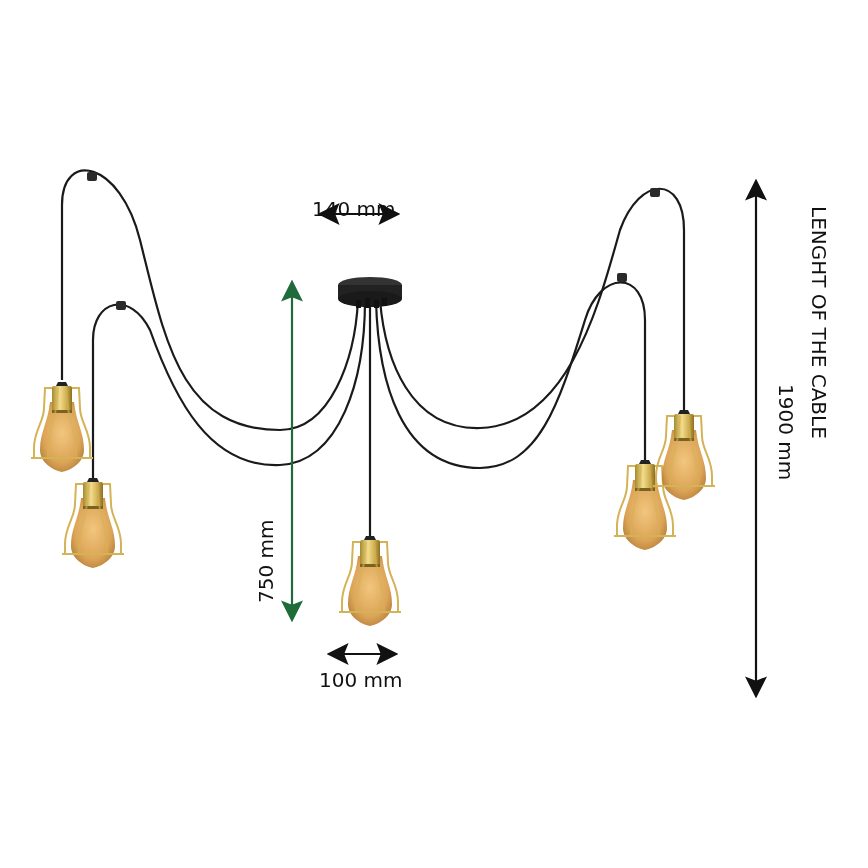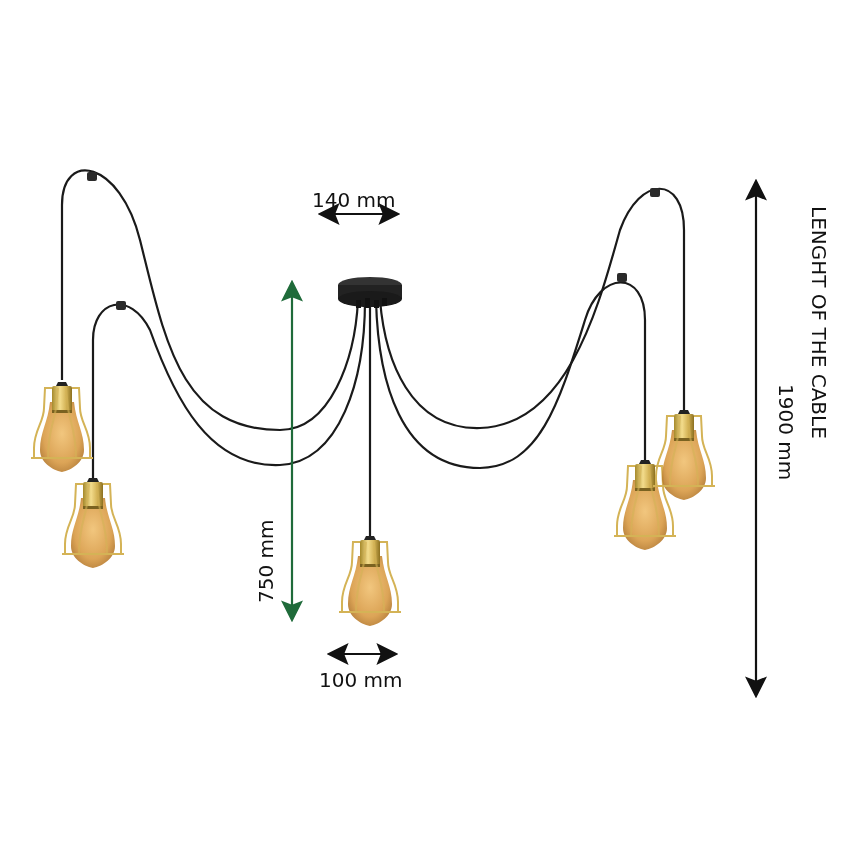--- a/index.html
+++ b/index.html
@@ -88,21 +88,21 @@
     <use href="#lamp" x="645" y="470"></use>
     <use href="#lamp" x="684" y="420"></use>
 
     <line x1="322" y1="214" x2="396" y2="214" stroke="#111" stroke-width="2.2" marker-start="url(#arrB)" marker-end="url(#arrB)"></line>
     <line x1="292" y1="284" x2="292" y2="618" stroke="#1f6b3a" stroke-width="2.2" marker-start="url(#arrG)" marker-end="url(#arrG)"></line>
     <line x1="331" y1="654" x2="394" y2="654" stroke="#111" stroke-width="2.2" marker-start="url(#arrB)" marker-end="url(#arrB)"></line>
     <line x1="756" y1="183" x2="756" y2="694" stroke="#111" stroke-width="2.2" marker-start="url(#arrB)" marker-end="url(#arrB)"></line>
   </svg>
 
   
-  <div class="lbl" style="left:312px; top:190px;">140 mm</div>
+  <div class="lbl" style="left:312px; top:199px;">140 mm</div>
 
   <div class="lbl vert" style="left:256px; top:603px; transform:rotate(-90deg);">750 mm</div>
 
   <div class="lbl" style="left:319px; top:670px;text-align:center;">100 mm</div>
 
   <div class="lbl vert" style="left:829px; top:206px; transform:rotate(90deg);">LENGHT OF THE CABLE</div>
 
   <div class="lbl vert" style="left:796px; top:384px; transform:rotate(90deg);">1900 mm</div>
 </div>
 

